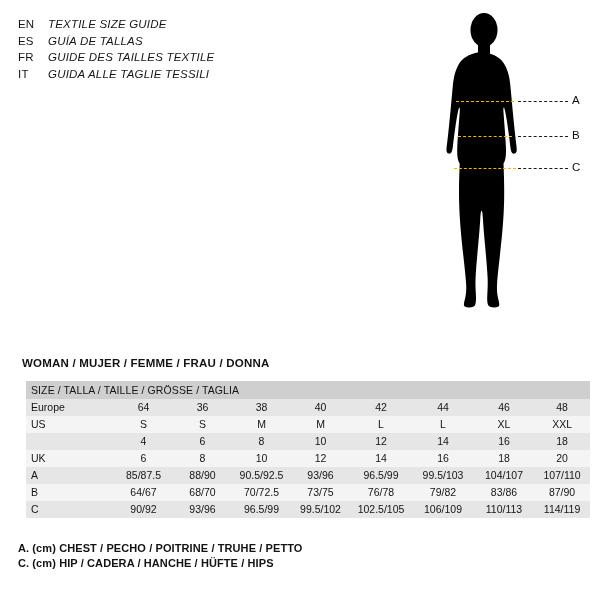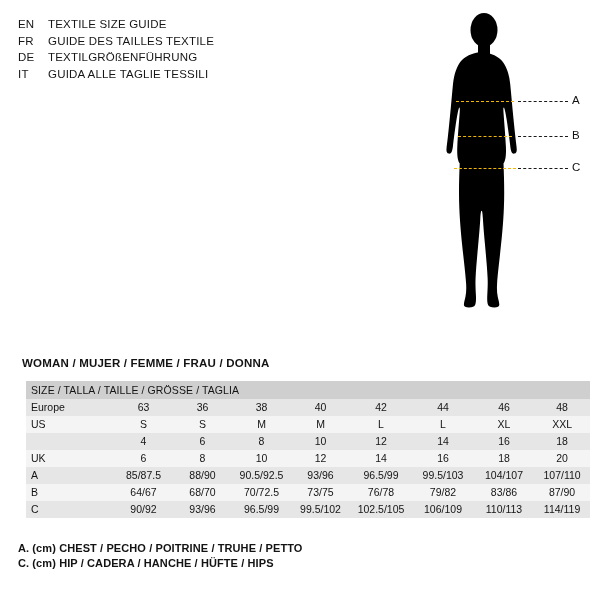--- a/index.html
+++ b/index.html
@@ -37,20 +37,21 @@
     color: #161616;
   }
   .title-lang {
     width: 30px;
     flex: 0 0 30px;
     font-size: 11.5px;
   }
   .title-text {
     flex: 1 1 auto;
     white-space: nowrap;
+    font-style: italic;
   }
 
   
   .figure-wrap {
     position: absolute;
     left: 400px;
     top: 6px;
     width: 190px;
     height: 368px;
   }
@@ -143,26 +144,26 @@
 <body>
 
 <div class="page">
 
   <div class="titles">
     <div class="title-row">
       <span class="title-lang">EN</span>
       <span class="title-text">TEXTILE SIZE GUIDE</span>
     </div>
     <div class="title-row">
+      <span class="title-lang">ES</span>
+      <span class="title-text">GUÍA DE TALLAS</span>
+    </div>
+    <div class="title-row">
       <span class="title-lang">FR</span>
       <span class="title-text">GUIDE DES TAILLES TEXTILE</span>
-    </div>
-    <div class="title-row">
-      <span class="title-lang">DE</span>
-      <span class="title-text">TEXTILGRÖßENFÜHRUNG</span>
     </div>
     <div class="title-row">
       <span class="title-lang">IT</span>
       <span class="title-text">GUIDA ALLE TAGLIE TESSILI</span>
     </div>
   </div>
 
   <div class="figure-wrap">
     <svg class="figure-svg" width="190" height="368" viewBox="0 0 190 368">
       <g fill="#000000">
@@ -249,21 +250,21 @@
       <col style="width:56px">
     </colgroup>
     <thead>
       <tr class="hdr-row">
         <th colspan="9">SIZE / TALLA / TAILLE / GRÖSSE / TAGLIA</th>
       </tr>
     </thead>
     <tbody>
       <tr>
         <td class="rowlabel">Europe</td>
-        <td>63</td>
+        <td>64</td>
         <td>36</td>
         <td>38</td>
         <td>40</td>
         <td>42</td>
         <td>44</td>
         <td>46</td>
         <td>48</td>
       </tr>
       <tr>
         <td class="rowlabel">US</td>

